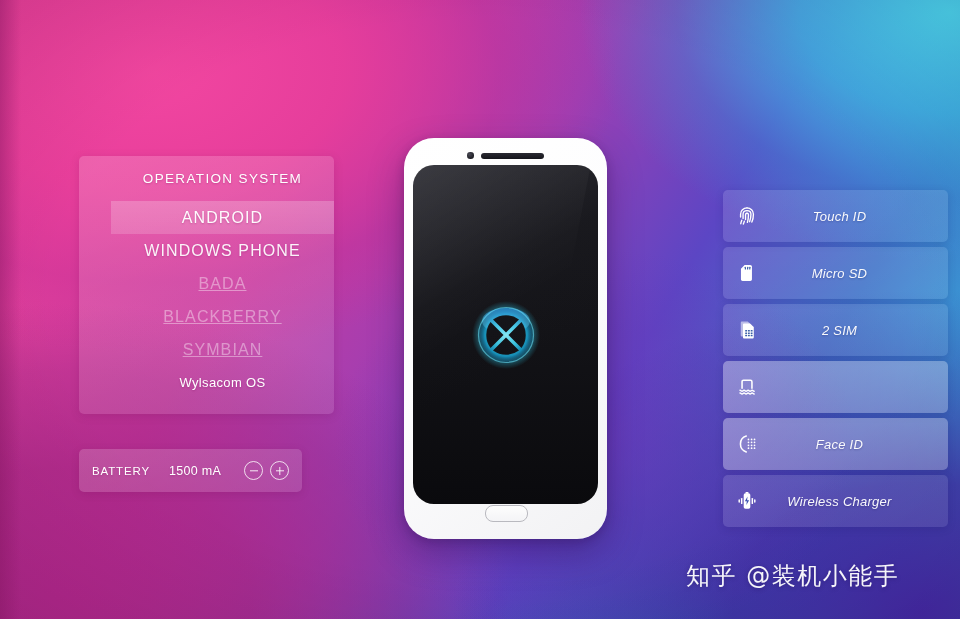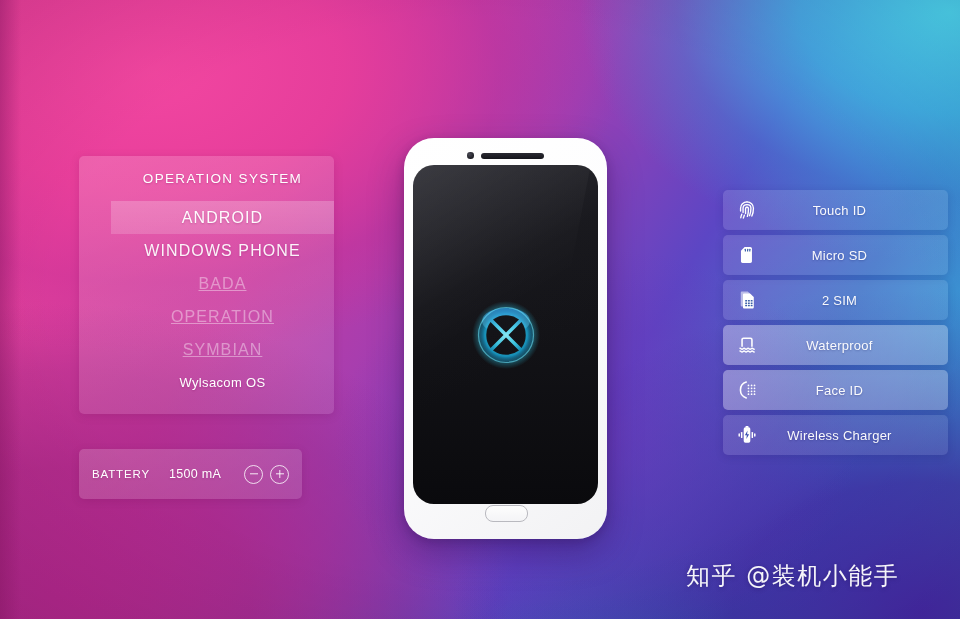--- a/index.html
+++ b/index.html
@@ -106,21 +106,21 @@
   .os-state-dim      .os-label { color: rgba(255,255,255,0.40); text-decoration: underline; }
   .os-state-strong   .os-label {
     color: #ffffff; font-weight: 400; font-size: 13px; letter-spacing: 0.35px;
     text-shadow: 0 1px 2px rgba(120,15,90,0.32);
   }
 
   
   #battery-panel {
     position: absolute;
     left: 79px; top: 449px;
-    width: 223px; height: 50px;
+    width: 223px; height: 43px;
     border-radius: 5px;
     background: linear-gradient(160deg,
         rgba(255,255,255,0.175) 0%, rgba(255,255,255,0.125) 100%);
     box-shadow: 0 2px 9px rgba(90,10,70,0.15);
     display: flex;
     align-items: center;
     padding: 0 13px;
     box-sizing: border-box;
   }
   #battery-label {
@@ -197,28 +197,29 @@
   }
 
   
   #feature-list {
     position: absolute;
     left: 723px; top: 190px;
     width: 225px;
     display: flex; flex-direction: column; gap: 5px;
   }
   .feature-row {
-    height: 40px;
+    height: 52px;
     border-radius: 5px;
     display: flex; align-items: center;
     padding-left: 11px; padding-right: 11px;
     box-sizing: border-box;
     cursor: pointer;
     background: linear-gradient(160deg, rgba(255,255,255,0.135) 0%, rgba(255,255,255,0.095) 100%);
     box-shadow: 0 2px 8px rgba(20,15,80,0.14);
+    font-style: italic;
   }
   .feature-row.selected {
     background: linear-gradient(160deg, rgba(255,255,255,0.355) 0%, rgba(255,255,255,0.265) 100%);
   }
   .feature-icon {
     width: 26px; height: 26px;
     display: flex; align-items: center; justify-content: center;
     flex: 0 0 26px;
   }
   .feature-icon svg { display: block; }
@@ -268,21 +269,21 @@
 
     <div class="os-row os-state-normal">
       <span class="os-label">WINDOWS PHONE</span>
     </div>
 
     <div class="os-row os-state-dim">
       <span class="os-label">BADA</span>
     </div>
 
     <div class="os-row os-state-dim">
-      <span class="os-label">OPERATION</span>
+      <span class="os-label">BLACKBERRY</span>
     </div>
 
     <div class="os-row os-state-dim">
       <span class="os-label">SYMBIAN</span>
     </div>
 
     <div class="os-row os-state-strong">
       <span class="os-label">Wylsacom OS</span>
     </div>
   </div>
@@ -400,21 +401,20 @@
     </div>
 
     <div class="feature-row selected">
       <span class="feature-icon">
         <svg viewBox="0 0 24 24" width="22" height="22" fill="none" stroke="#ffffff" stroke-width="1.7" stroke-linecap="round">
           <path d="M6.6 13.4V6.2c0-.9.7-1.6 1.6-1.6h7.6c.9 0 1.6.7 1.6 1.6v7.2" stroke-linejoin="round"></path>
           <path d="M4.4 15.6c1.1 0 1.1 1.1 2.2 1.1s1.1-1.1 2.2-1.1 1.1 1.1 2.2 1.1 1.1-1.1 2.2-1.1 1.1 1.1 2.2 1.1 1.1-1.1 2.2-1.1 1.1 1.1 2.2 1.1"></path>
           <path d="M4.4 18.6c1.1 0 1.1 1.1 2.2 1.1s1.1-1.1 2.2-1.1 1.1 1.1 2.2 1.1 1.1-1.1 2.2-1.1 1.1 1.1 2.2 1.1 1.1-1.1 2.2-1.1 1.1 1.1 2.2 1.1"></path>
         </svg>
       </span>
-      <span class="feature-label">Waterproof</span>
     </div>
 
     <div class="feature-row selected">
       <span class="feature-icon">
         <svg viewBox="0 0 24 24" width="22" height="22">
           <path d="M11.2 3.4a9 9 0 0 0 0 17.2" fill="none" stroke="#ffffff" stroke-width="1.7" stroke-linecap="round"></path>
           <g fill="#ffffff">
             <circle cx="13.6" cy="7.0" r="0.95"></circle>
             <circle cx="17.0" cy="7.0" r="0.95"></circle>
             <circle cx="20.2" cy="7.0" r="0.95"></circle>

